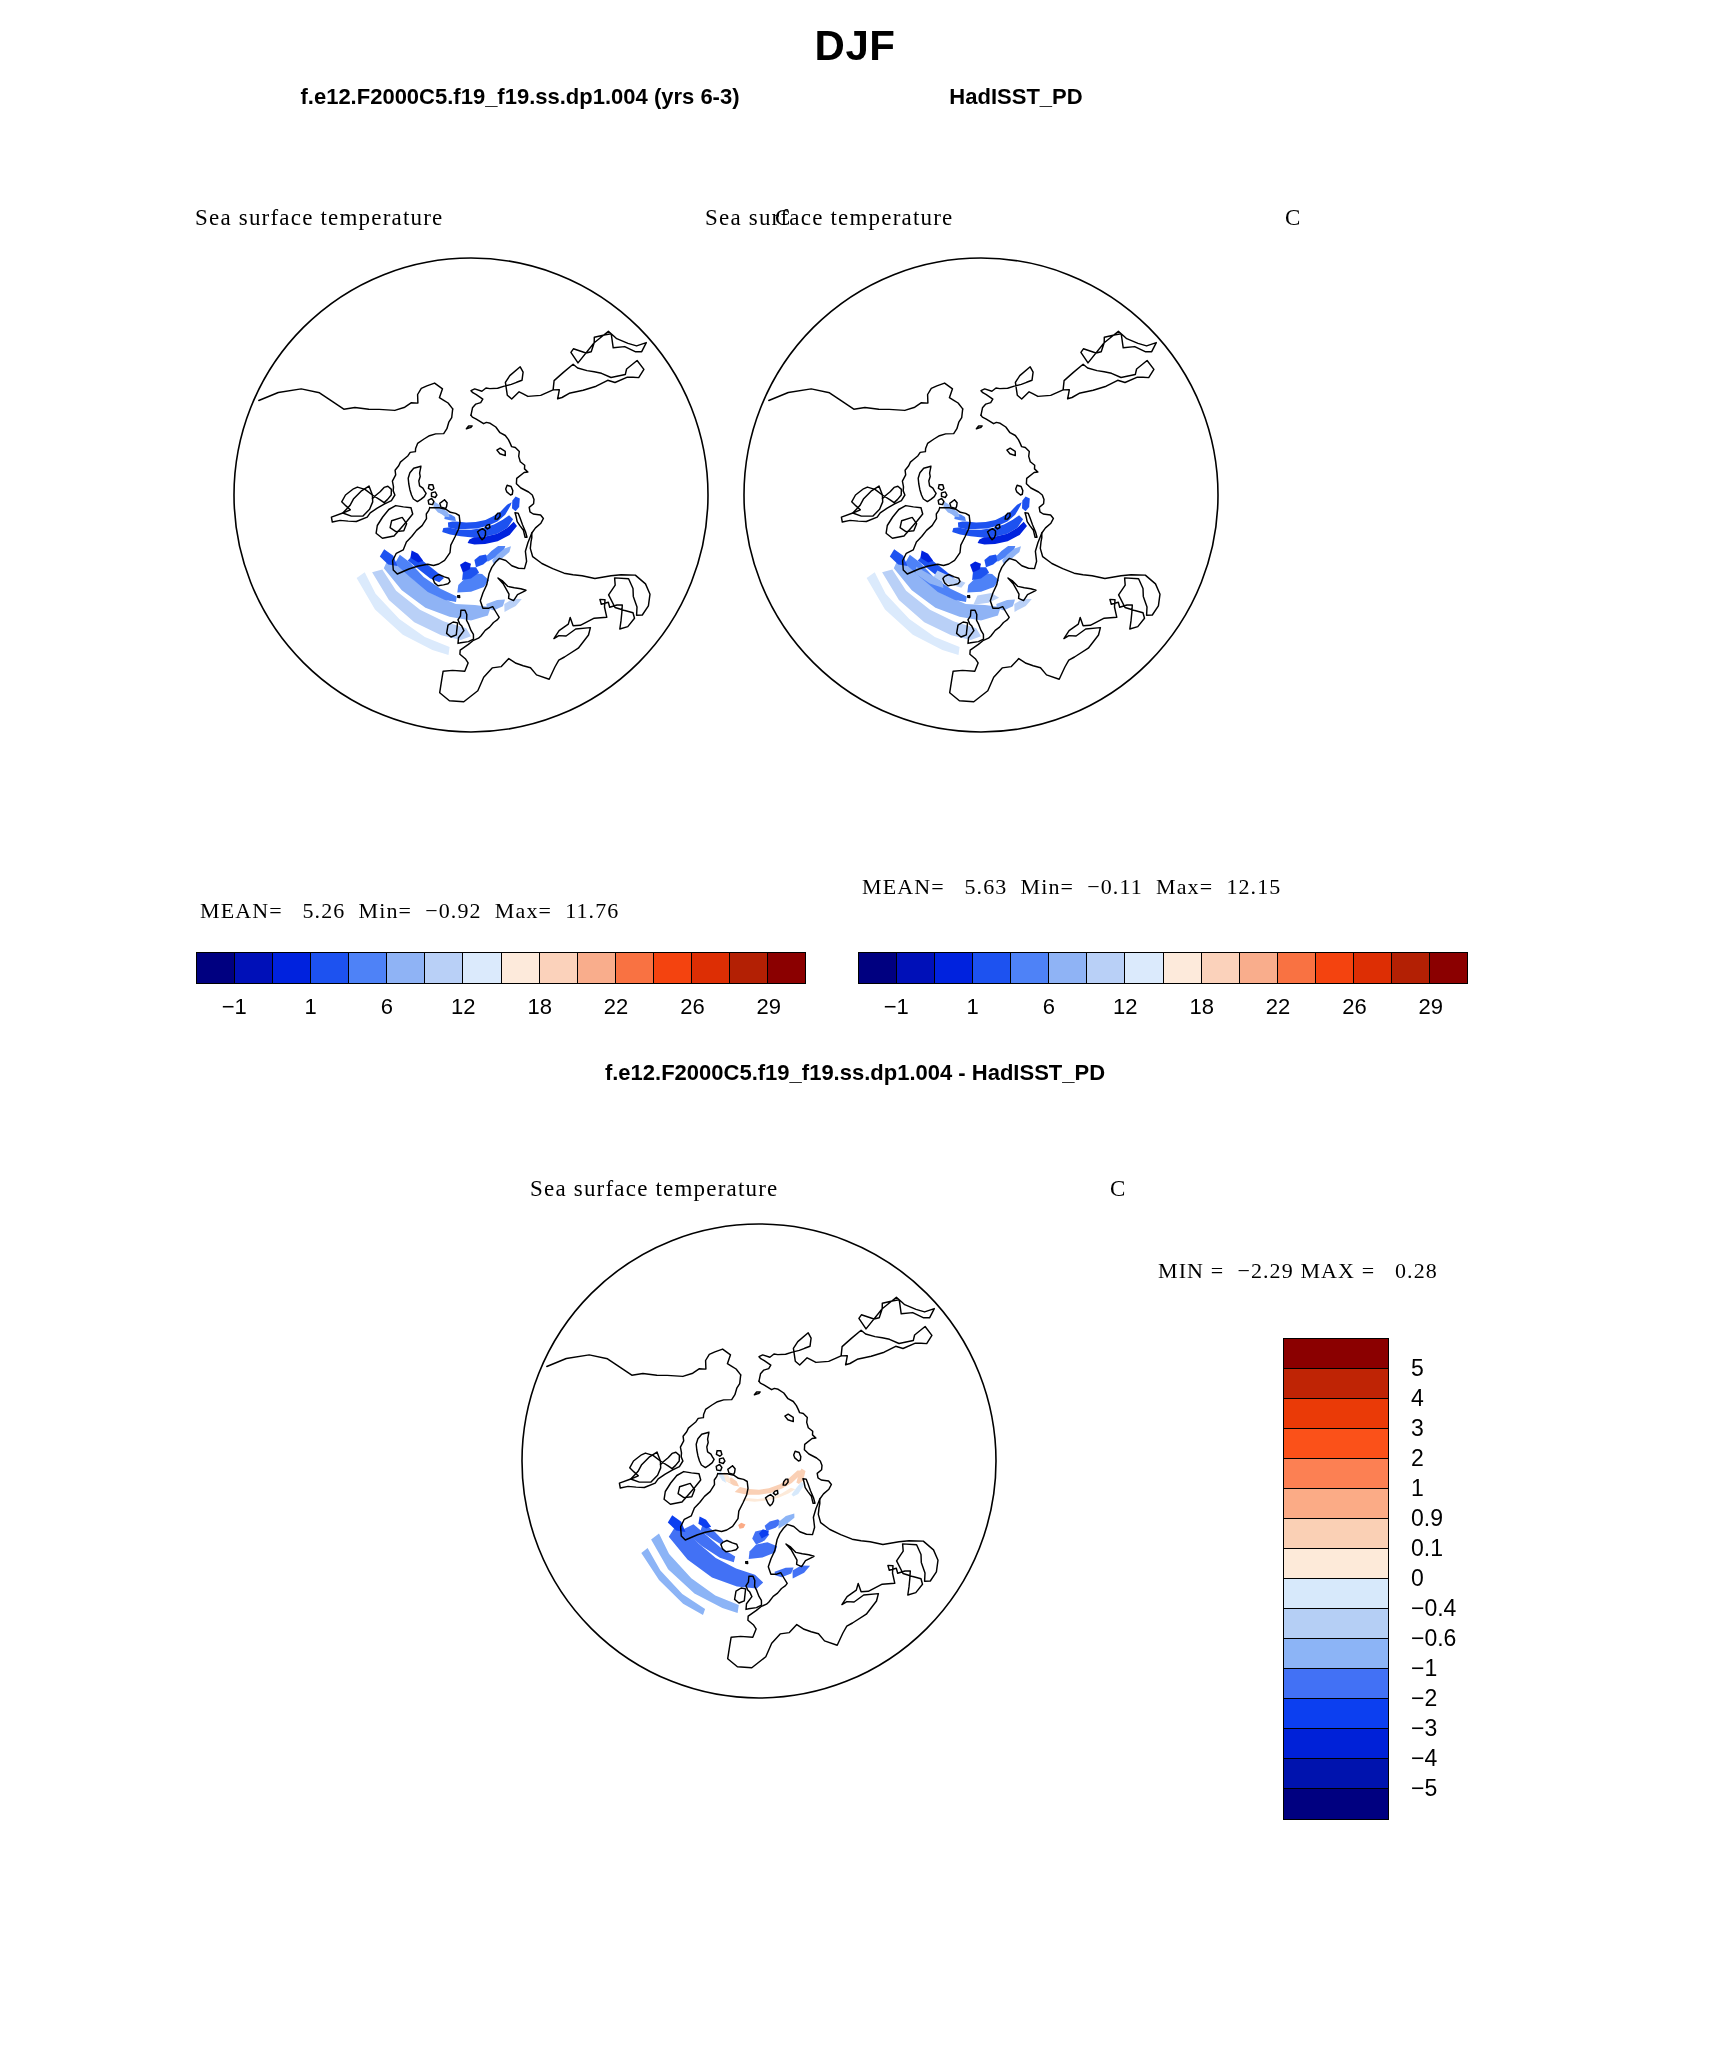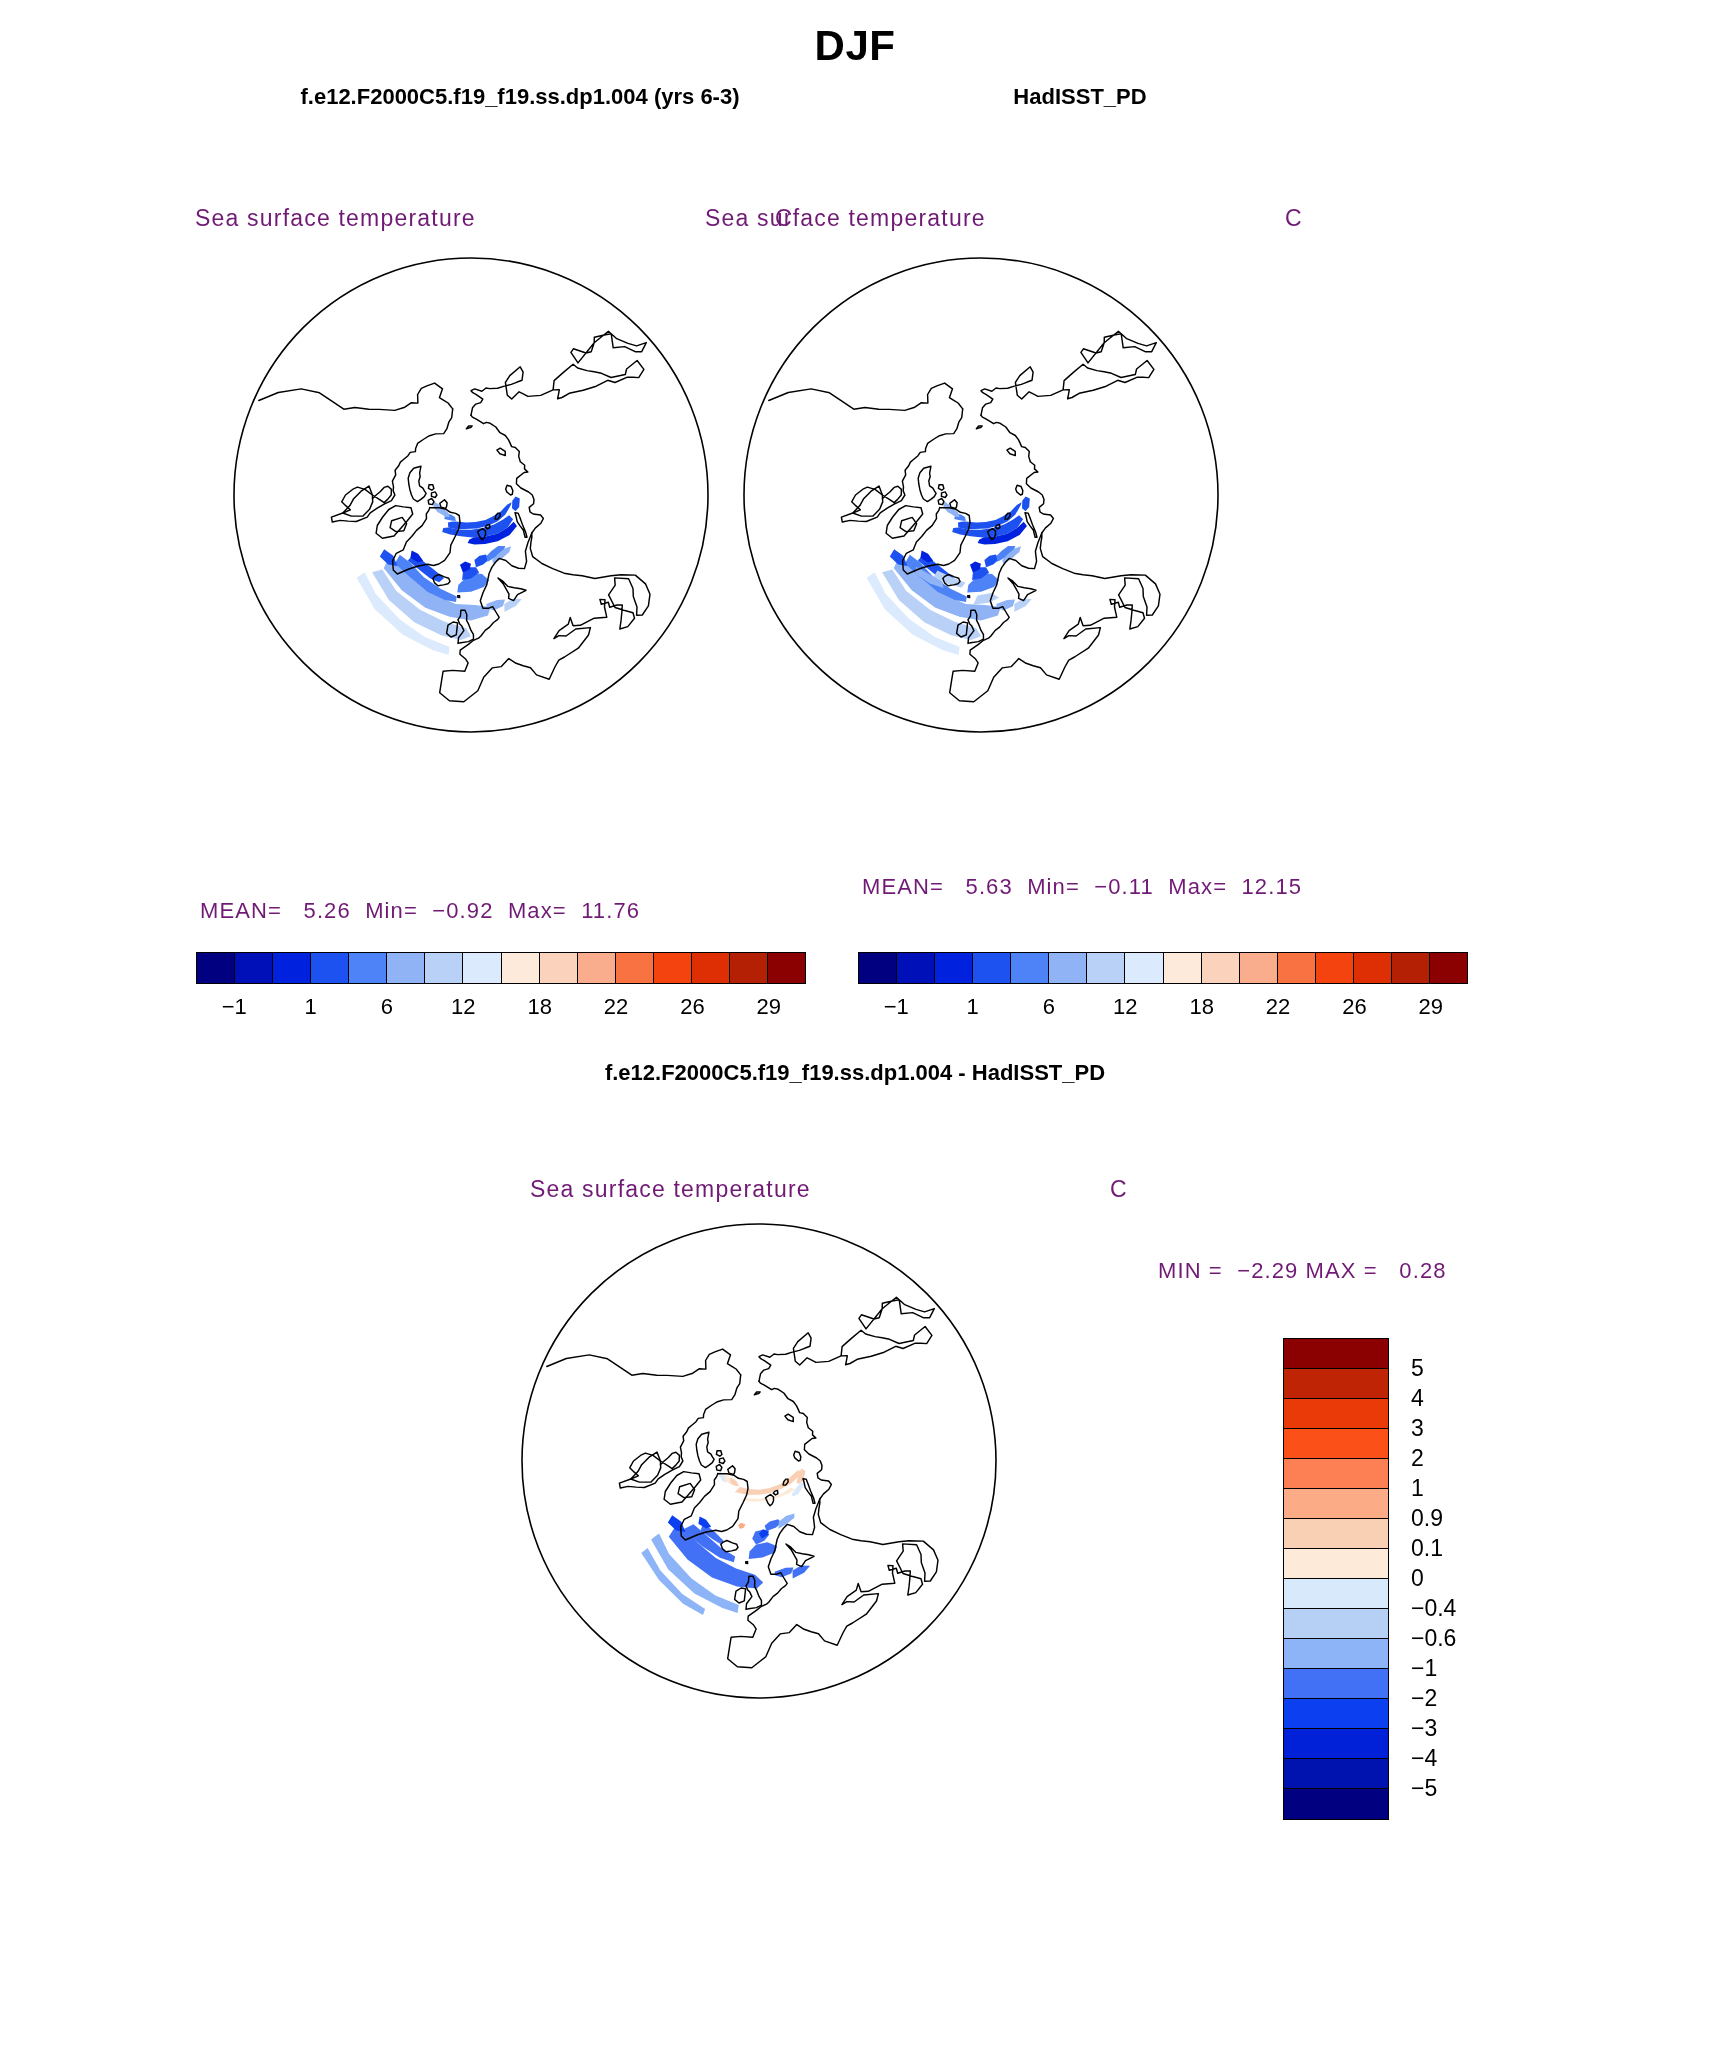--- a/index.html
+++ b/index.html
@@ -1,22 +1,22 @@
 <!DOCTYPE html>
 <html><head>
 <meta charset="utf-8">
 <style>
   html,body{margin:0;padding:0;background:#ffffff;}
   body{width:1710px;height:2061px;position:relative;font-family:"DejaVu Sans",sans-serif;-webkit-font-smoothing:antialiased;}
   .abs{position:absolute;}
   .bold-title{font-family:"Liberation Sans",sans-serif;font-weight:bold;color:#000;}
-  .thin{font-family:Liberation Sans, sans-serif;font-weight:300;color:#701a75;letter-spacing:.5px;}
+  .thin{font-family:Liberation Serif, serif;font-weight:300;color:#000000;letter-spacing:.5px;}
   #djf{top:22px;left:0;width:1710px;text-align:center;font-size:42px;letter-spacing:.5px;}
   #title-left{top:84px;left:60px;width:920px;text-align:center;font-size:22px;}
-  #title-right{top:84px;left:800px;width:560px;text-align:center;font-size:22px;}
+  #title-right{top:84px;left:736px;width:560px;text-align:center;font-size:22px;}
   #title-diff{top:1060px;left:0;width:1710px;text-align:center;font-size:22px;}
   .panel-sub{font-size:23px;letter-spacing:1.2px;}
   .unit-c{font-size:23px;}
   .statline{font-size:22px;letter-spacing:1.1px;white-space:pre;}
   .cbar-h{display:flex;border:1.6px solid #000;box-sizing:content-box;}
   .cbar-h .cell{height:30px;border-right:1.6px solid #000;box-sizing:border-box;}
   .cbar-h .cell:last-child{border-right:none;}
   .cbar-ticks{position:relative;height:34px;}
   .cbar-ticks span{position:absolute;top:0;transform:translateX(-50%);font-size:22px;font-family:"Liberation Sans",sans-serif;font-weight:300;}
   .cbar-v{position:absolute;border:1.8px solid #000;box-sizing:content-box;}

